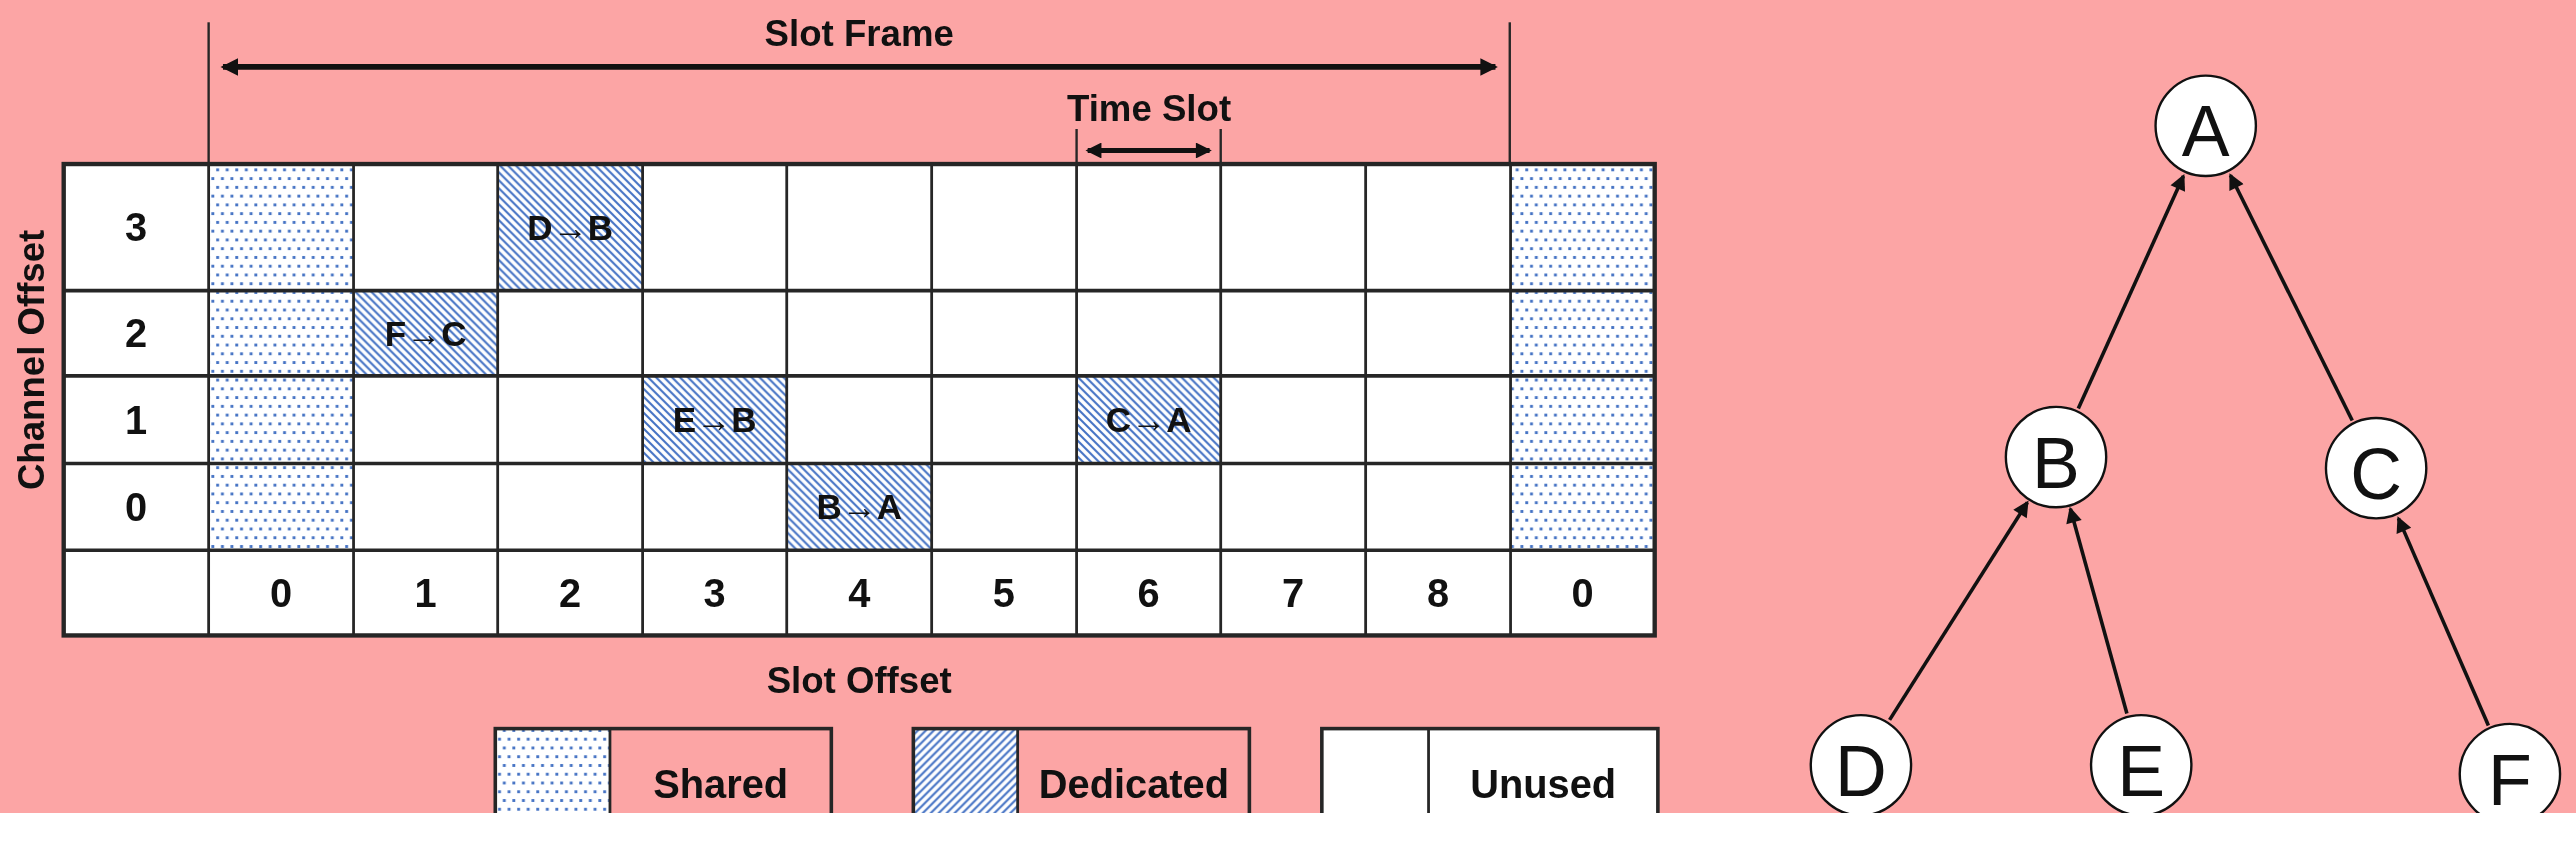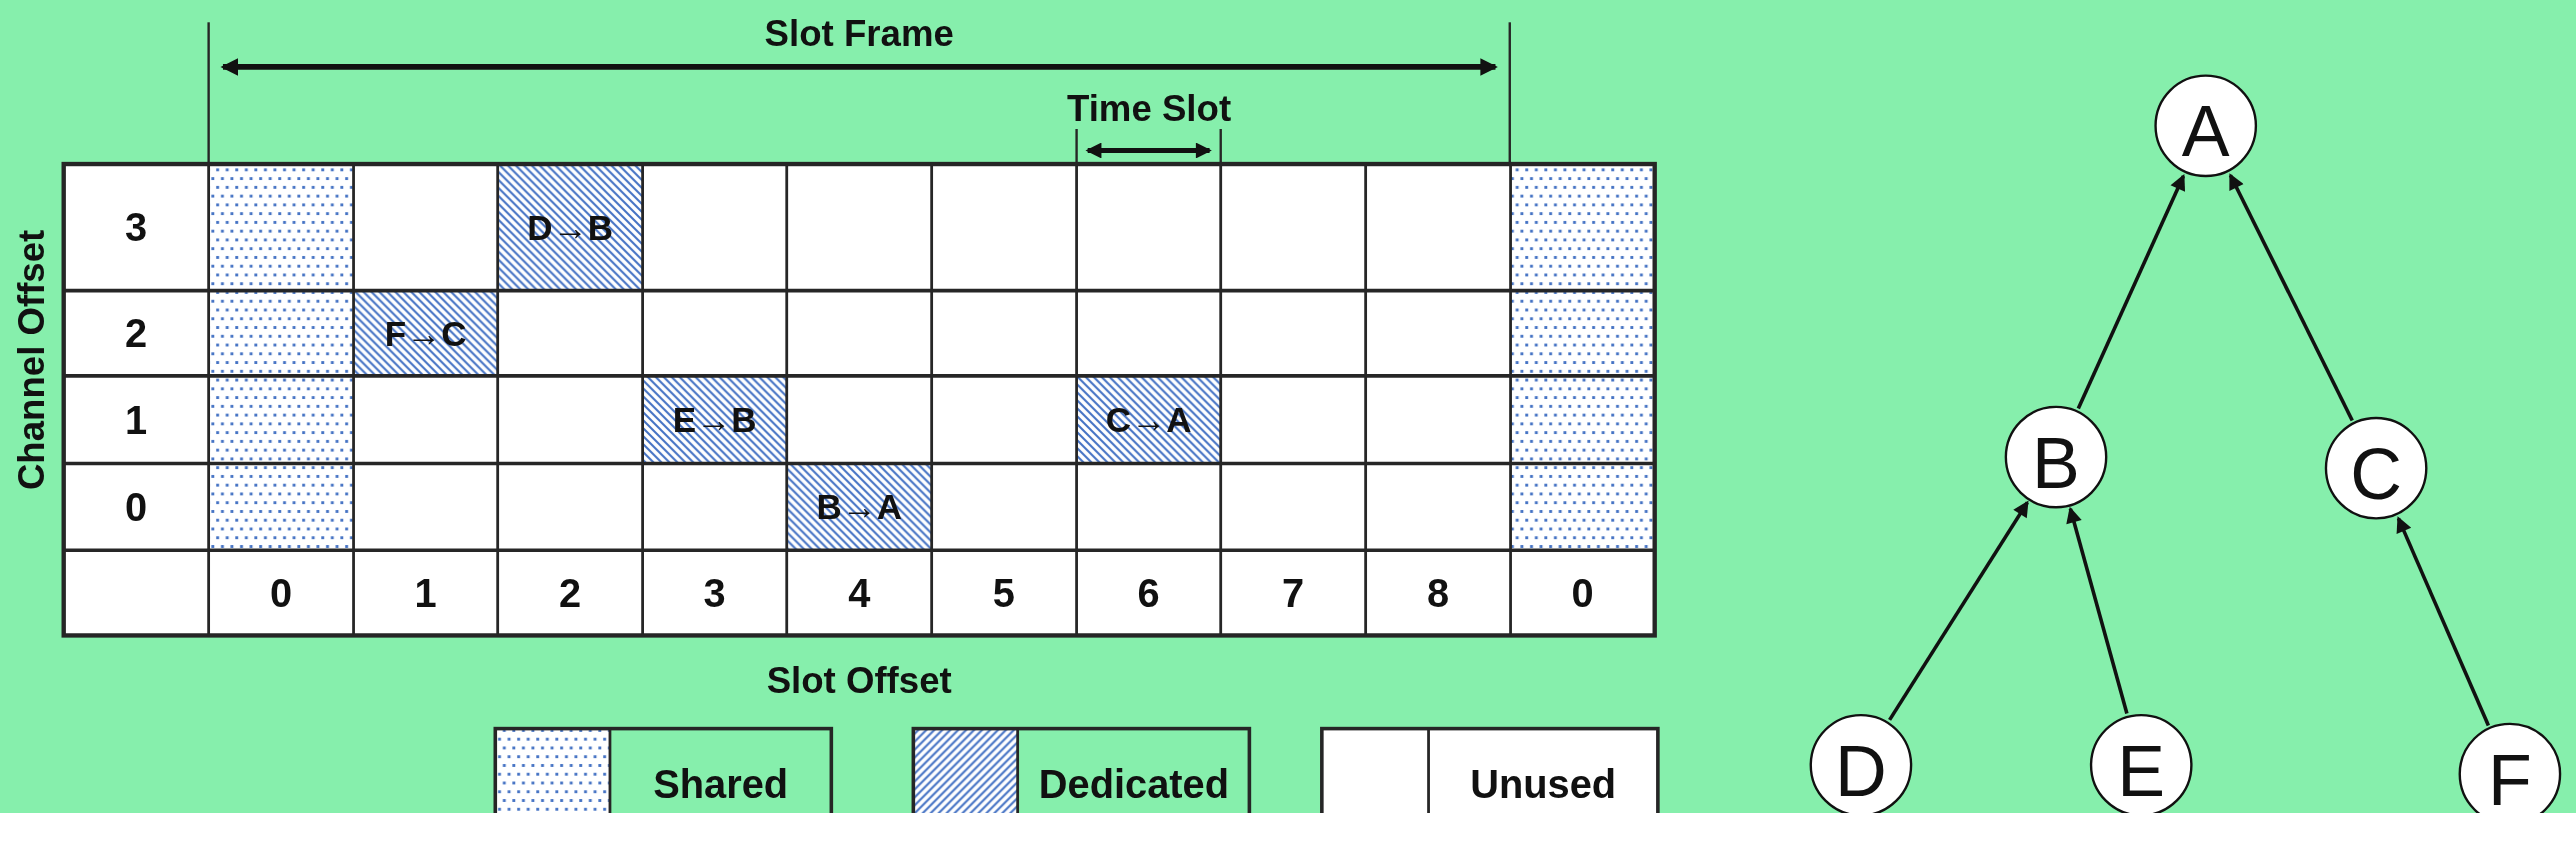--- a/index.html
+++ b/index.html
@@ -1,16 +1,16 @@
 <!DOCTYPE html>
 <html style="font-size:12.7px"><head>
 <meta charset="utf-8">
 <style>
   html,body{margin:0;padding:0;background:#ffffff;}
-  .figure{position:relative;width:2576px;height:813px;background:#86efac;overflow:hidden;}
+  .figure{position:relative;width:2576px;height:813px;background:#fca5a5;overflow:hidden;}
   svg{display:block;}
   text{font-family:"Liberation Sans","DejaVu Sans",sans-serif;fill:#111111;}
   .hdr{font-size:46px;font-weight:bold;}
   .num{font-size:50px;font-weight:bold;}
   .cell-lbl{font-size:44px;font-weight:bold;}
   .legend-lbl{font-size:50px;font-weight:bold;}
   .node-lbl{font-size:90px;font-weight:normal;}
   .gridline{stroke:#262626;}
   .tick{stroke:#262626;stroke-width:3;}
 </style>

